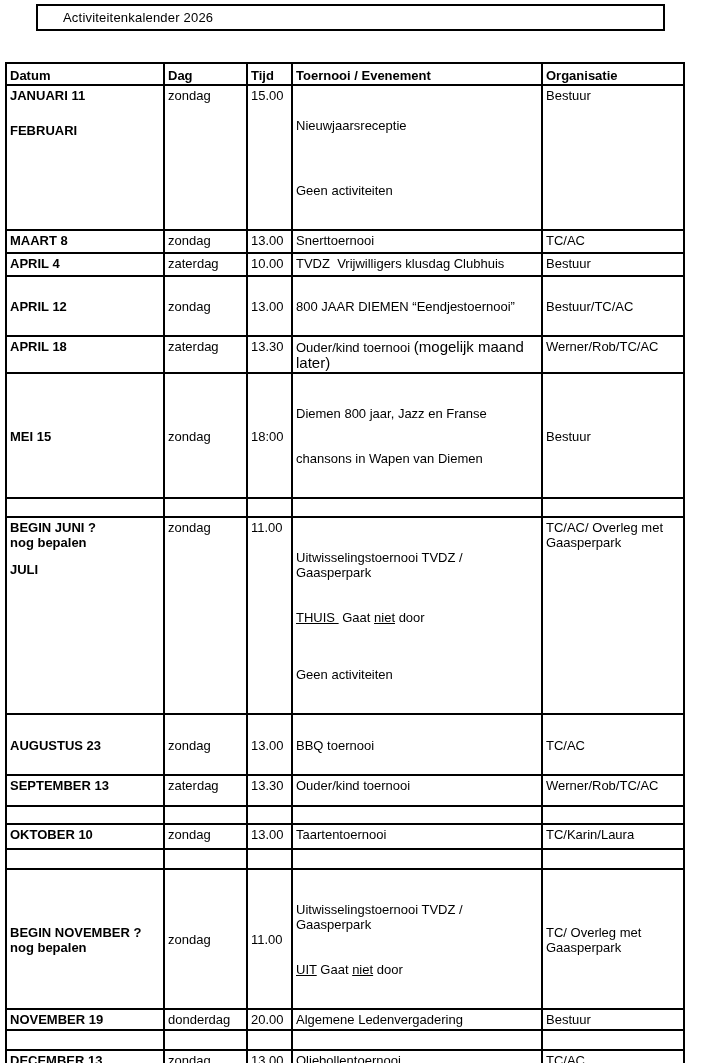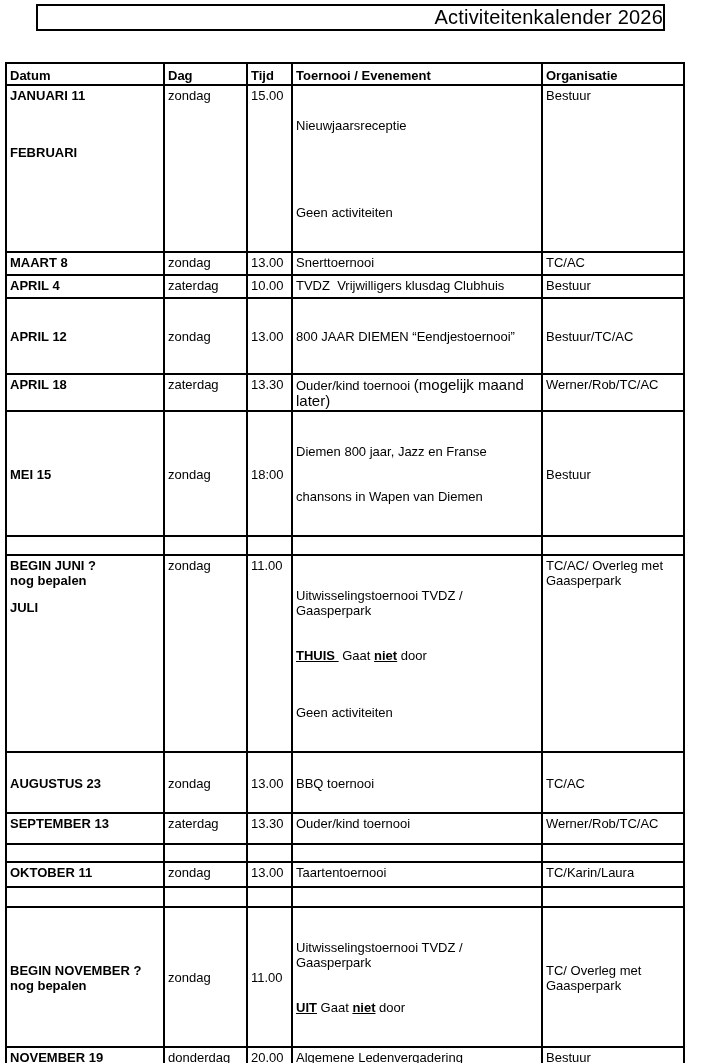--- a/index.html
+++ b/index.html
@@ -13,23 +13,22 @@
     color: #000000;
     overflow: hidden;
   }
   .titlebox {
     position: absolute;
     left: 36px; top: 4px;
     width: 629px; height: 27px;
     border: 2px solid #000;
     display: flex; align-items: center;
     padding-left: 25px;
-    font-size: 20px;
+    font-size: 13px;
     letter-spacing: 0.2px;
-    justify-content: flex-end;
   }
   table.cal {
     position: absolute;
     left: 5px; top: 62px;
     width: 678px;
     border-collapse: collapse;
     table-layout: fixed;
   }
   .cal td {
     border: 2px solid #000;
@@ -41,22 +40,22 @@
   }
   .cal tr.hdr td {
     font-weight: bold;
     vertical-align: middle;
     padding-top: 4px;
   }
   .cal td.datum { font-weight: bold; }
   .cal tr.vm td { vertical-align: middle; }
   .ev, .ev div, .ev span { white-space: pre-wrap; }
   .note { font-size: 15px; }
-  .bu { font-weight: bold; text-decoration: underline; }
-  .gap30 { margin-top: 42px; }
+  .bu { font-weight: normal; text-decoration: underline; }
+  .gap30 { margin-top: 20px; }
   .gap28 { margin-top: 12px; }
 </style>
 </head>
 <body>
 
 <div class="page">
 
   <div class="titlebox">
     <span>Activiteitenkalender 2026</span>
   </div>
@@ -102,21 +101,21 @@
     </tr>
 
     <tr style="height:23px">
       <td class="datum"><span>APRIL 4</span></td>
       <td><span>zaterdag</span></td>
       <td><span>10.00</span></td>
       <td class="ev"><span>TVDZ  Vrijwilligers klusdag Clubhuis</span></td>
       <td><span>Bestuur</span></td>
     </tr>
 
-    <tr class="vm" style="height:76px">
+    <tr class="vm" style="height:60px">
       <td class="datum"><span>APRIL 12</span></td>
       <td><span>zondag</span></td>
       <td><span>13.00</span></td>
       <td class="ev"><span>800 JAAR DIEMEN “Eendjestoernooi”</span></td>
       <td><span>Bestuur/TC/AC</span></td>
     </tr>
 
     <tr style="height:26px">
       <td class="datum"><span>APRIL 18</span></td>
       <td><span>zaterdag</span></td>
@@ -181,21 +180,21 @@
 
     <tr style="height:18px">
       <td></td>
       <td></td>
       <td></td>
       <td></td>
       <td></td>
     </tr>
 
     <tr style="height:25px">
-      <td class="datum"><span>OKTOBER 11</span></td>
+      <td class="datum"><span>OKTOBER 10</span></td>
       <td><span>zondag</span></td>
       <td><span>13.00</span></td>
       <td class="ev"><span>Taartentoernooi</span></td>
       <td><span>TC/Karin/Laura</span></td>
     </tr>
 
     <tr style="height:20px">
       <td></td>
       <td></td>
       <td></td>

